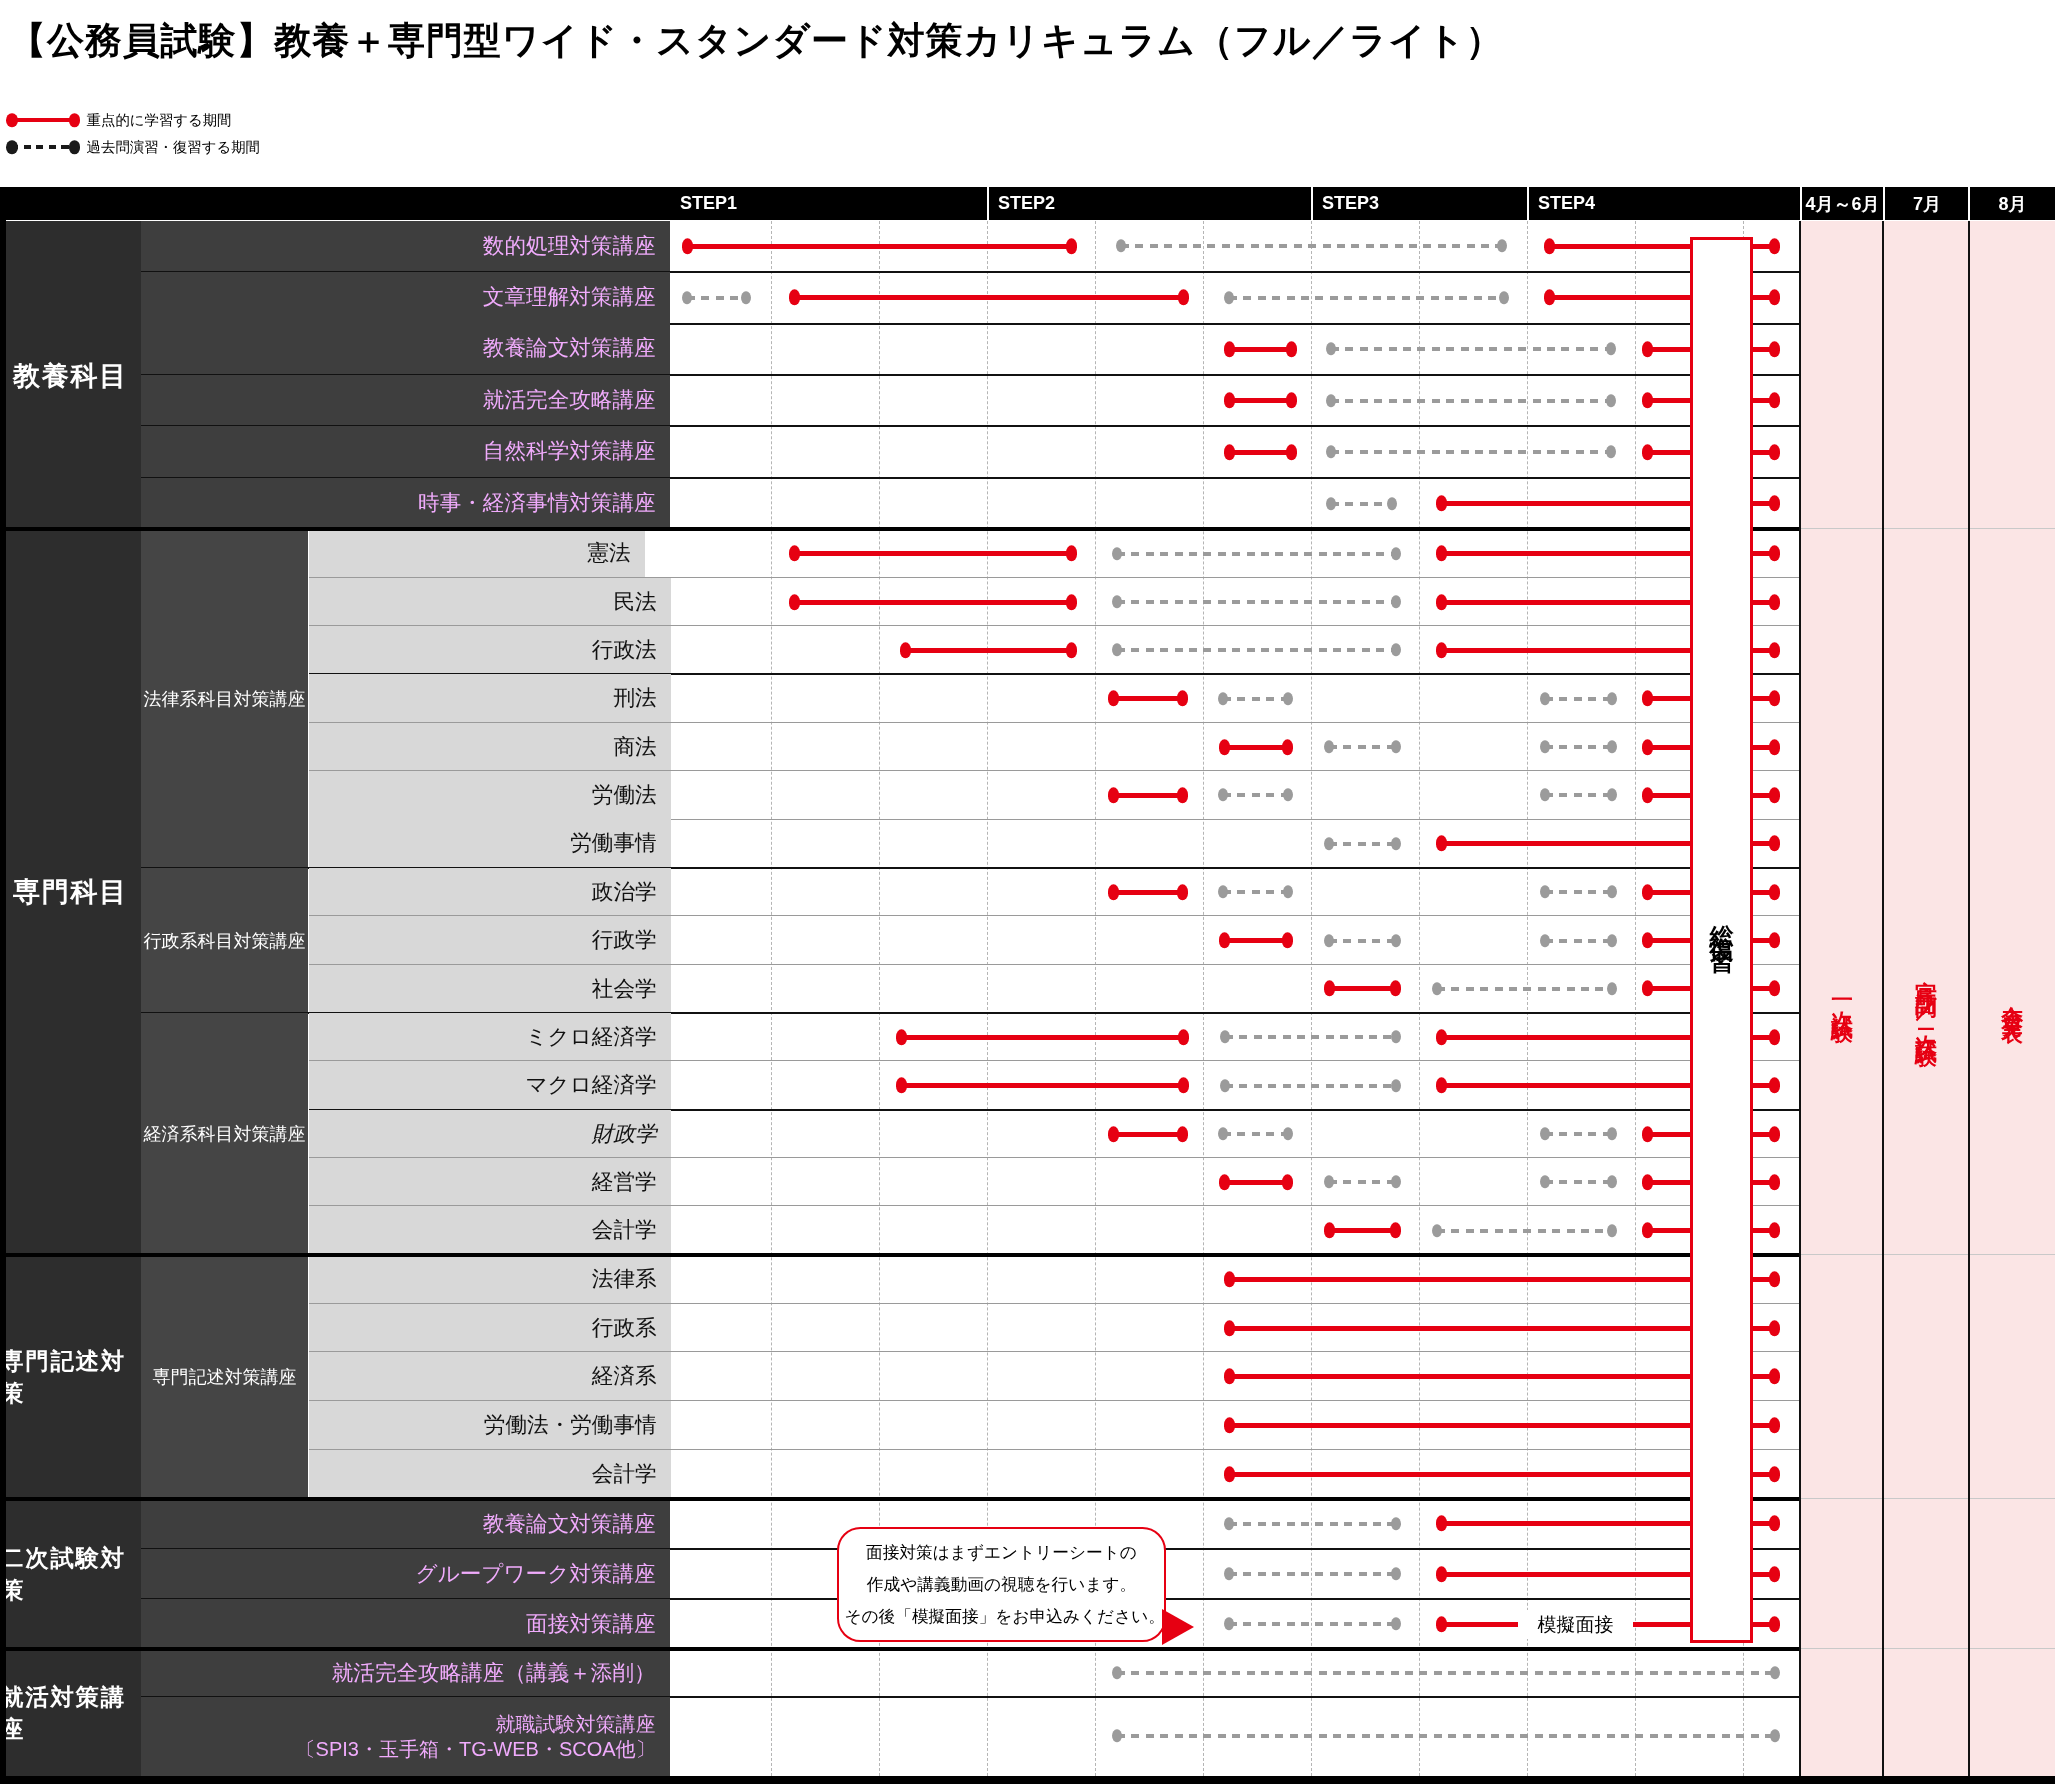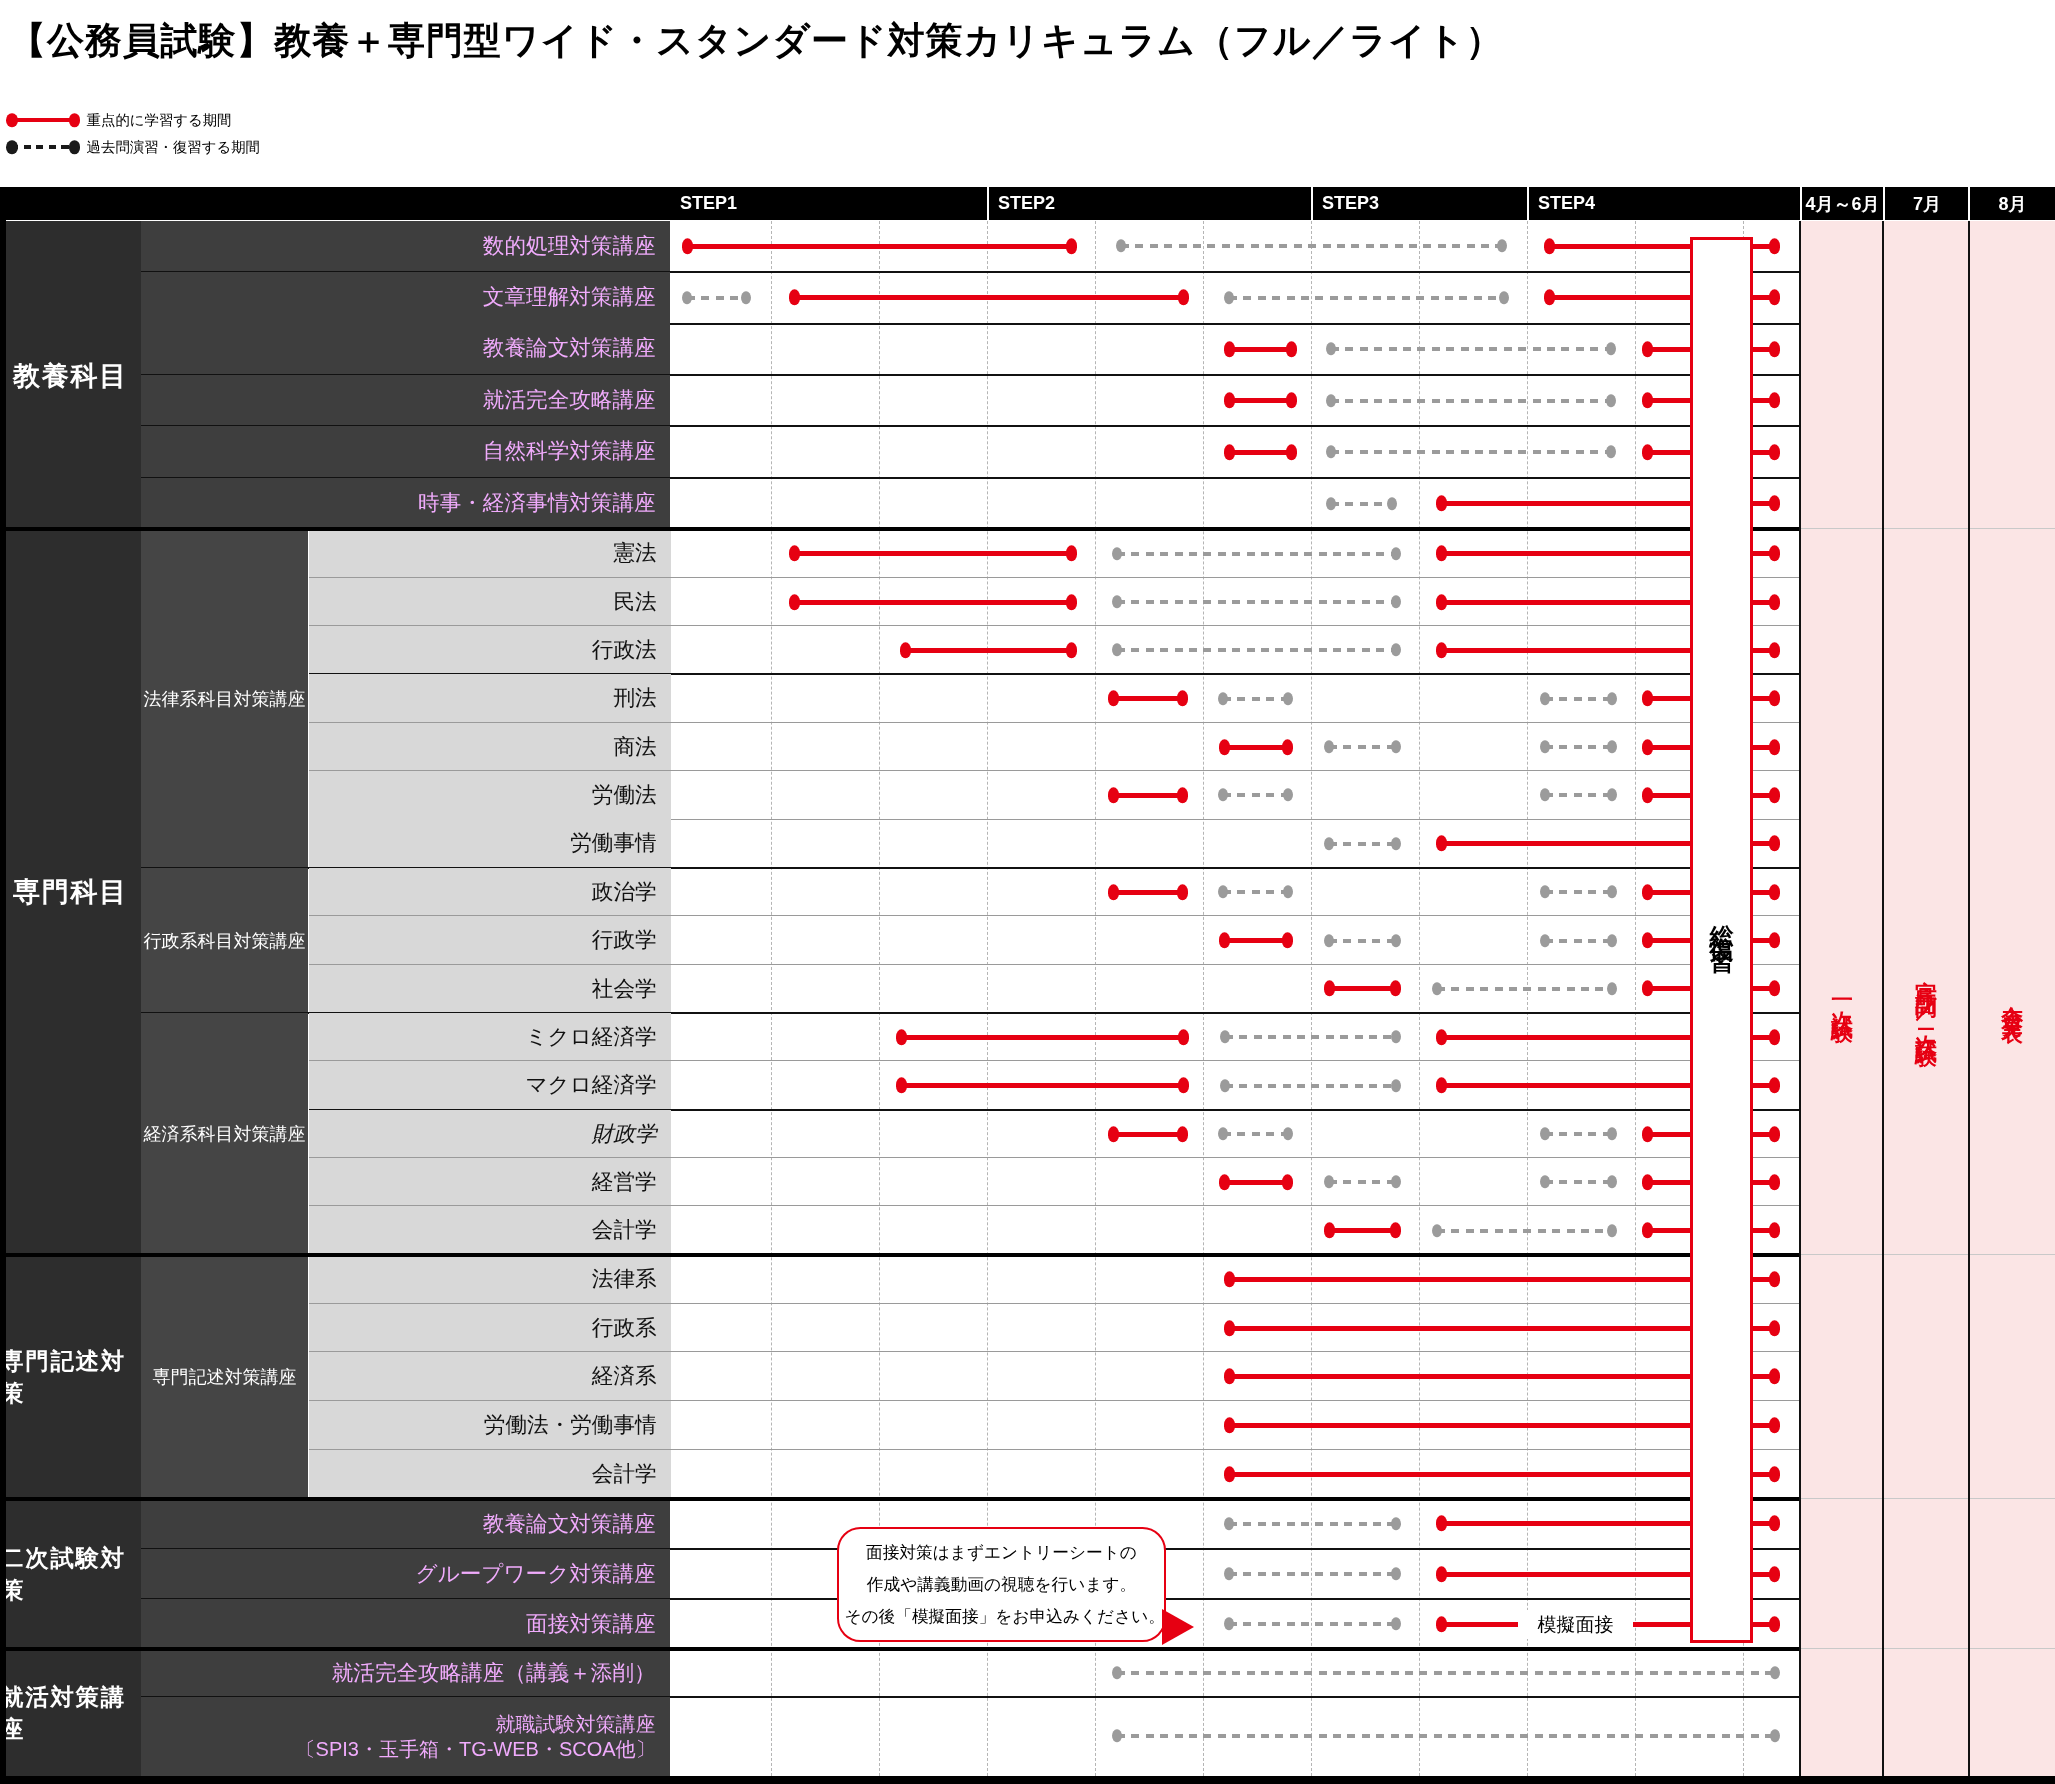--- a/index.html
+++ b/index.html
@@ -145,21 +145,21 @@
     <div class="divider" style="left: 141px; top: 477px; width: 1659px; height: 2.3px; background: rgb(17, 17, 17);"></div>
     <div class="row-label dark" style="left: 141px; top: 478px; width: 529px; height: 51px; font-size: 21.6px;">
       <span>時事・経済事情対策講座</span>
     </div>
     <div class="bar gray" style="left: 1331px; top: 502px; width: 61px;"></div>
     <div class="bar red" style="left: 1441px; top: 501px; width: 334px;"></div>
     <div class="divider" style="left: 0px; top: 527px; width: 1800px; height: 3.6px; background: rgb(0, 0, 0); z-index: 15;"></div>
     <div class="divider" style="left: 1800px; top: 528px; width: 256px; height: 0.9px; background: rgb(201, 201, 201);"></div>
     <div class="cat-cell" style="left: 0px; top: 529px; width: 141px; height: 725px; font-size: 27px;">専門科目</div>
     <div class="sg-cell" style="left: 141px; top: 529px; width: 167px; height: 339px; font-size: 18px;">法律系科目対策講座</div>
-    <div class="row-label light" style="left: 309px; top: 529px; width: 362px; height: 48px; font-size: 21.6px;">
+    <div class="row-label light" style="left: 309px; top: 529px; width: 336px; height: 48px; font-size: 21.6px;">
       <span>憲法</span>
     </div>
     <div class="bar red" style="left: 794px; top: 551px; width: 278px;"></div>
     <div class="bar gray" style="left: 1117px; top: 552px; width: 279px;"></div>
     <div class="bar red" style="left: 1441px; top: 551px; width: 334px;"></div>
     <div class="divider" style="left: 309px; top: 577px; width: 1491px; height: 1.4px; background: rgb(154, 154, 154);"></div>
     <div class="row-label light" style="left: 309px; top: 578px; width: 362px; height: 48px; font-size: 21.6px;">
       <span>民法</span>
     </div>
     <div class="bar red" style="left: 794px; top: 600px; width: 278px;"></div>

